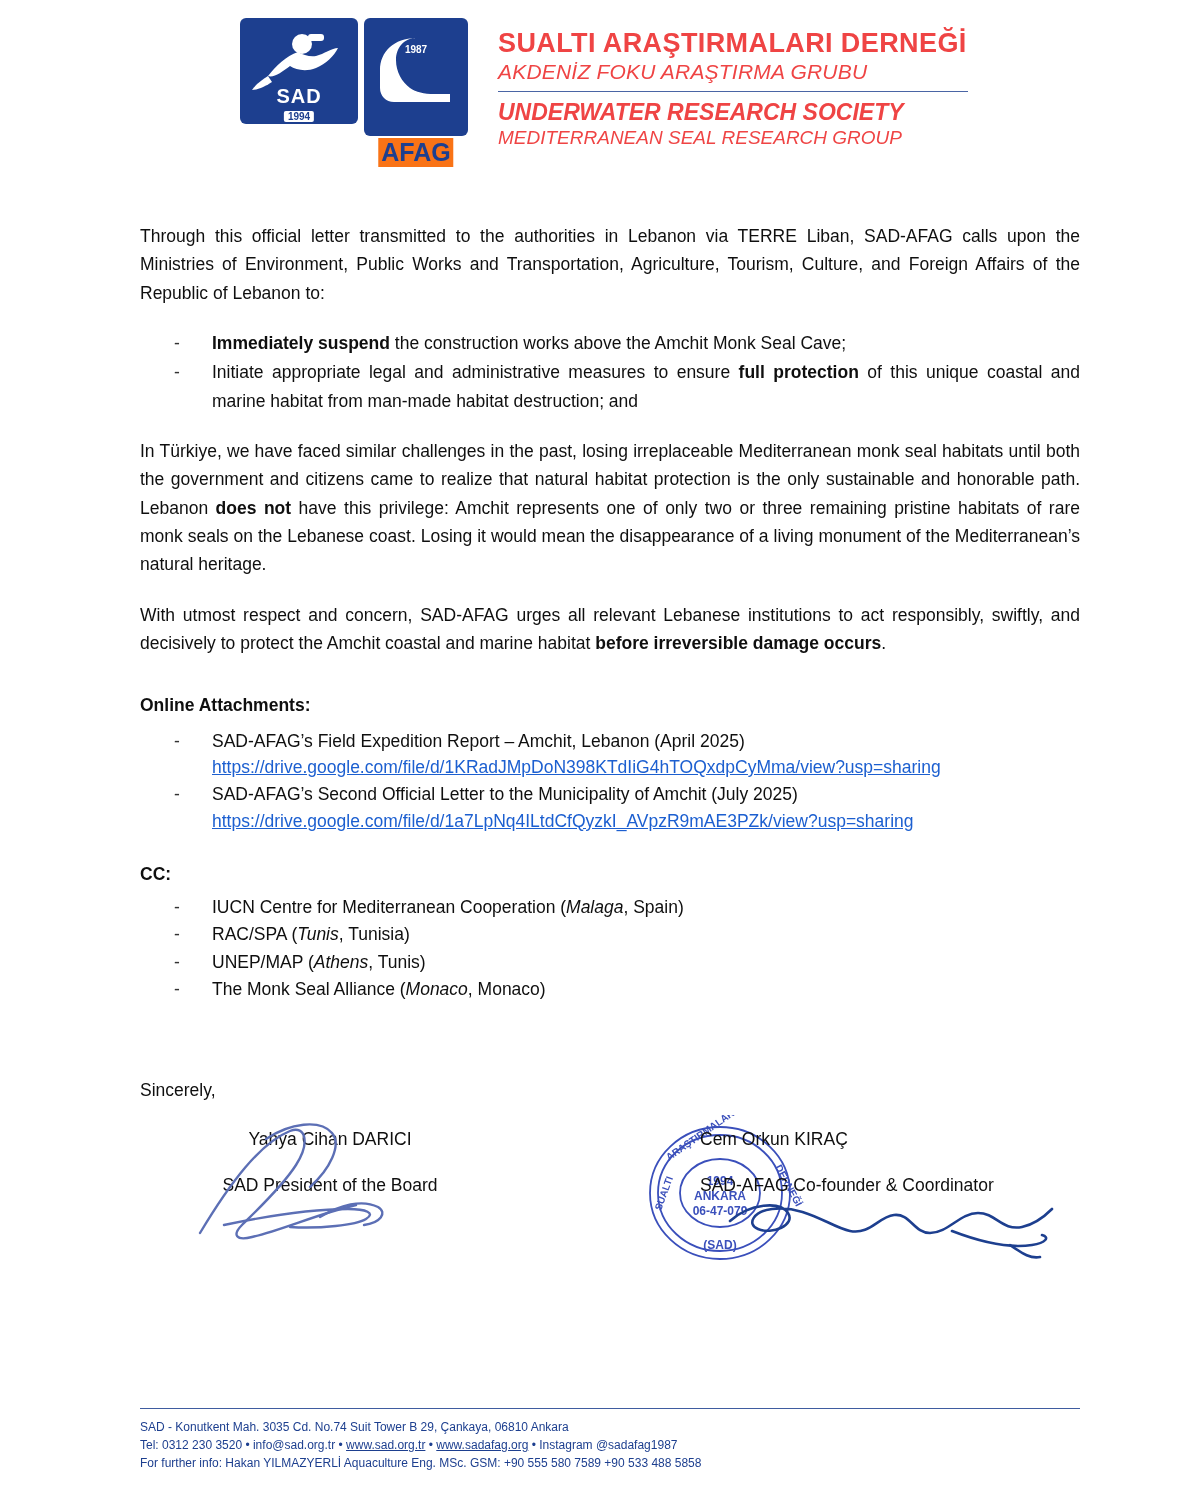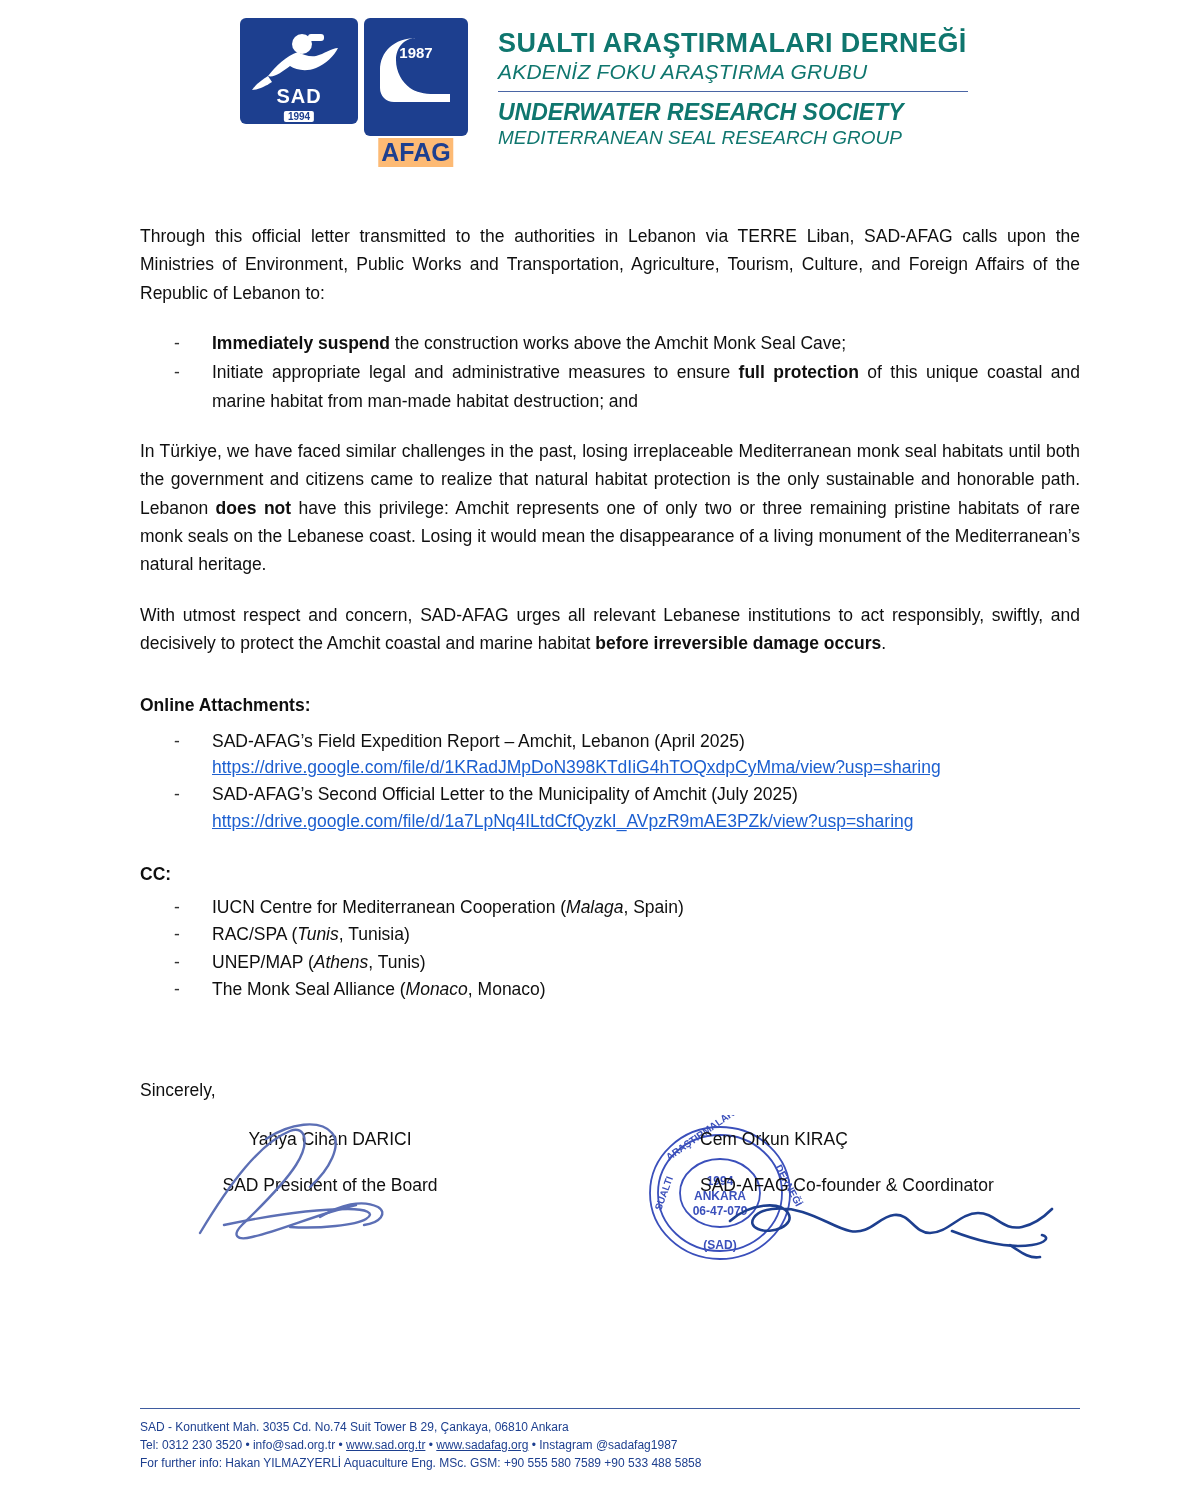--- a/index.html
+++ b/index.html
@@ -63,51 +63,51 @@
     font-weight: bold;
     padding: 0 4px;
     border-radius: 2px;
   }
   .logo-year-top {
     position: absolute;
     left: 50%;
     transform: translateX(-50%);
     top: 26px;
     color: #ffffff;
-    font-size: 15px;
+    font-size: 10px;
     font-weight: bold;
   }
   .logo-afag {
     position: absolute;
     left: 50%;
     transform: translateX(-50%);
     bottom: 1px;
     color: #1d3f8f;
     font-weight: bold;
     font-size: 25px;
     letter-spacing: 0px;
-    background: #fdba74;
+    background: #f97316;
     padding: 0 3px;
   }
   .logo-svg {
     position: absolute;
     top: 8px;
     left: 0;
     width: 100%;
   }
   .logo-afag-wrap {
     position: relative;
     width: 104px;
     height: 150px;
   }
 
   .org-titles {
     margin-left: 30px;
     padding-top: 10px;
-    color: #0f766e;
+    color: #ef4444;
   }
   .org-tr-main {
     font-size: 27px;
     font-weight: bold;
     letter-spacing: 0.4px;
     line-height: 1.15;
   }
   .org-tr-sub {
     font-size: 21px;
     letter-spacing: 0.2px;

